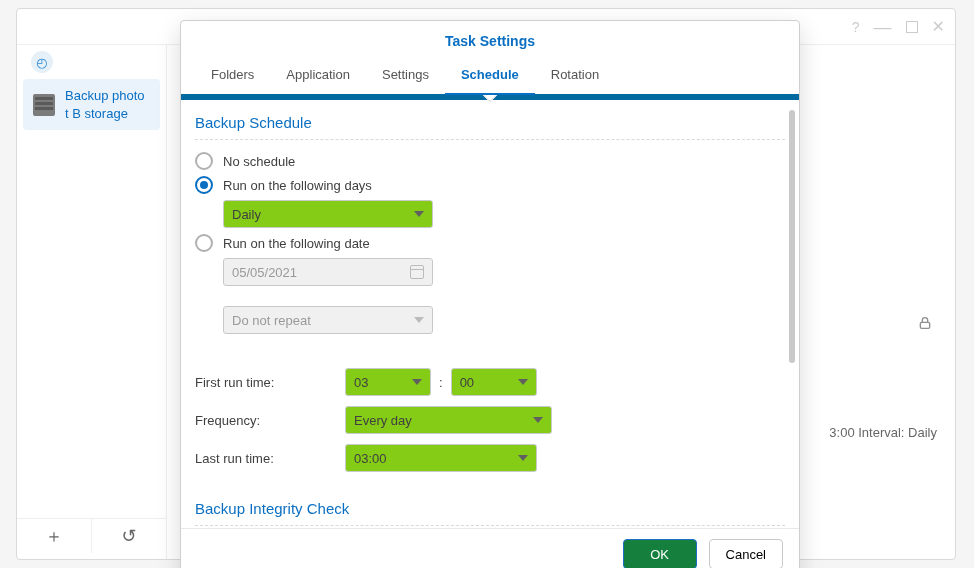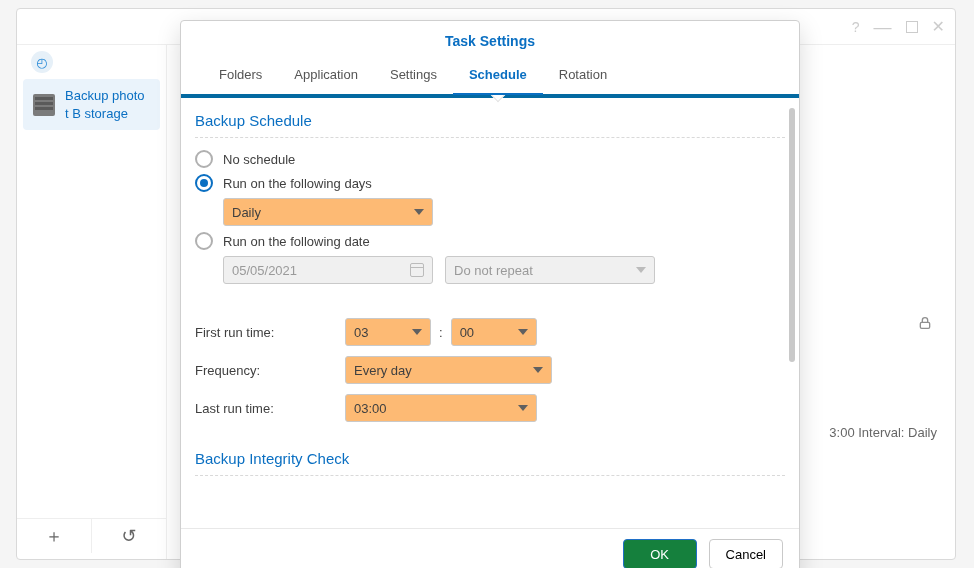--- a/index.html
+++ b/index.html
@@ -125,22 +125,22 @@
     }
     .modal-title {
       text-align: center;
       font-weight: 600;
       color: #0a6fc2;
       padding: 12px 0 8px;
       font-size: 14px;
     }
     .tabs {
       display: flex;
-      border-bottom: 4px solid #0369a1;
-      padding: 0 22px;
+      border-bottom: 6px solid #0369a1;
+      padding: 0 14px;
     }
     .tab {
       padding: 10px 16px 12px;
       color: #555;
       cursor: pointer;
       position: relative;
     }
     .tab.active {
       color: #0a6fc2;
       font-weight: 700;
@@ -220,21 +220,21 @@
     .indent { margin-left: 28px; margin-top: 6px; margin-bottom: 6px; }
 
     .combo, .datefield {
       display: flex;
       align-items: center;
       justify-content: space-between;
       height: 28px;
       border: 1px solid #c9c9c9;
       border-radius: 3px;
       padding: 0 8px;
-      background: #fdba74;
+      background: #84cc16;
       cursor: pointer;
       color: #404040;
       font-size: 13px;
     }
     .combo.disabled, .datefield.disabled {
       background: #f0f0f0;
       color: #9a9a9a;
       cursor: default;
     }
     .caret {
@@ -361,21 +361,21 @@
       <div class="combo" style="width:210px">
         <span>Daily</span>
         <span class="caret"></span>
       </div>
     </div>
 
     <div class="radio-row">
       <div class="radio"></div>
       <span>Run on the following date</span>
     </div>
-    <div class="indent" style="display:flex;flex-direction:row;gap:12px">
+    <div class="indent" style="display:flex;flex-direction:column;gap:20px">
       <div class="datefield disabled" style="width:210px">
         <span>05/05/2021</span>
         <span class="cal-icon"></span>
       </div>
       <div class="combo disabled" style="width:210px">
         <span>Do not repeat</span>
         <span class="caret"></span>
       </div>
     </div>
 

